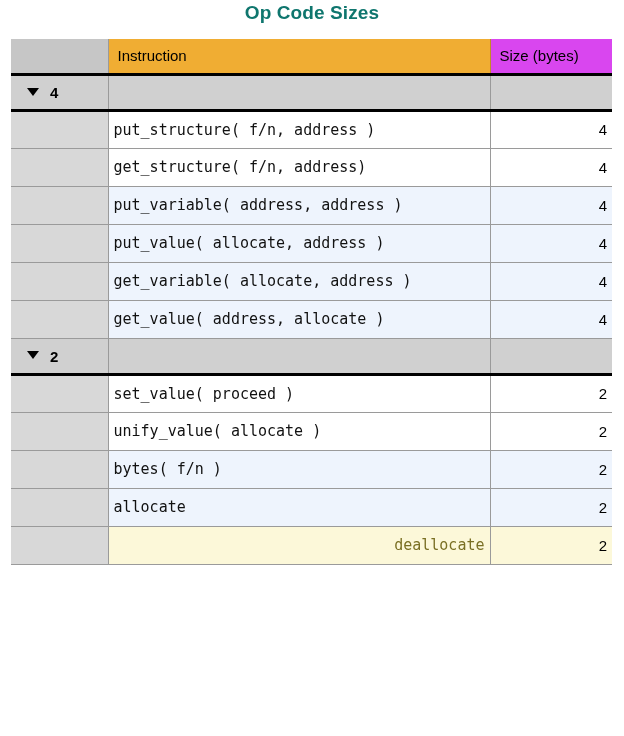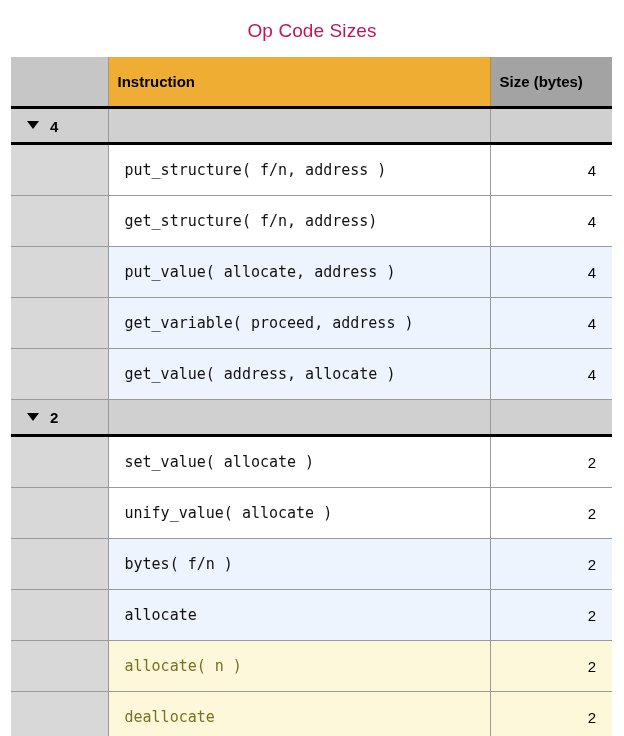--- a/index.html
+++ b/index.html
@@ -18,24 +18,23 @@
   .page {
     position: relative;
     width: 624px;
     height: 736px;
     box-sizing: border-box;
   }
 
   .page-title {
     text-align: center;
     font-size: 19px;
-    font-weight: 400;
-    color: #be185d;
+    font-weight: 700;
+    color: #0f766e;
     letter-spacing: 0.1px;
-    padding-top: 18px;
     padding-bottom: 0;
     margin: 0;
     line-height: 26px;
   }
 
   .table-wrap {
     margin: 13px 12px 0 11px;
   }
 
   table.optable {
@@ -44,42 +43,42 @@
     width: 601px;
     font-size: 15px;
   }
 
   col.col-gutter { width: 97px; }
   col.col-instr  { width: 382px; }
   col.col-size   { width: 122px; }
 
   
   thead th {
-    padding: 16px;
+    padding: 0;
     margin: 0;
     height: 35px;
     box-sizing: border-box;
     border-bottom: 3px solid #000000;
-    font-weight: bold;
+    font-weight: normal;
     font-size: 15px;
     color: #000000;
     vertical-align: middle;
   }
   th.h-gutter {
     background: #c6c6c6;
     border-right: 1px solid #9a9a9a;
   }
   th.h-instr {
     background: #f0ad33;
     text-align: left;
     padding-left: 9px;
     border-right: 1px solid #c08c28;
   }
   th.h-size {
-    background: #a3a3a3;
+    background: #d946ef;
     text-align: left;
     padding-left: 9px;
   }
 
   
   tr.group-row td {
     background: #d0d0d0;
     height: 36px;
     box-sizing: border-box;
     padding: 0;
@@ -111,21 +110,21 @@
   .group-label {
     display: inline-block;
     margin-left: 11px;
     vertical-align: middle;
   }
 
   
   tr.data-row td {
     height: 38px;
     box-sizing: border-box;
-    padding: 16px;
+    padding: 5px;
     border-bottom: 1px solid #9a9a9a;
     vertical-align: middle;
   }
   td.d-gutter {
     background: #d8d8d8;
     border-right: 1px solid #9a9a9a;
   }
   td.d-instr {
     font-family: "DejaVu Sans Mono", "Liberation Mono", monospace;
     font-size: 15px;
@@ -146,21 +145,21 @@
   
   tr.tint-white  td.d-instr,
   tr.tint-white  td.d-size  { background: #ffffff; }
   tr.tint-blue   td.d-instr,
   tr.tint-blue   td.d-size  { background: #eef4fd; }
   tr.tint-yellow td.d-instr,
   tr.tint-yellow td.d-size  { background: #fcf8d9; }
 
   tr.tint-yellow td.d-instr { color: #7a7024; }
 
-  tr.last-row td { border-bottom: 1px solid #9a9a9a; }
+  tr.last-row td { border-bottom: 1px solid #9a9a9a; text-align: right; }
 </style>
 </head>
 <body>
 
 <div class="page">
 
   <h1 class="page-title">Op Code Sizes</h1>
 
   <div class="table-wrap">
     <table class="optable">
@@ -187,61 +186,61 @@
             <td class="d-instr">put_structure( f/n, address )</td>
             <td class="d-size">4</td>
           </tr>
           <tr class="data-row tint-white">
             <td class="d-gutter"></td>
             <td class="d-instr">get_structure( f/n, address)</td>
             <td class="d-size">4</td>
           </tr>
           <tr class="data-row tint-blue">
             <td class="d-gutter"></td>
+            <td class="d-instr">put_variable( address, address )</td>
+            <td class="d-size">4</td>
+          </tr>
+          <tr class="data-row tint-blue">
+            <td class="d-gutter"></td>
             <td class="d-instr">put_value( allocate, address )</td>
             <td class="d-size">4</td>
           </tr>
           <tr class="data-row tint-blue">
             <td class="d-gutter"></td>
-            <td class="d-instr">get_variable( proceed, address )</td>
+            <td class="d-instr">get_variable( allocate, address )</td>
             <td class="d-size">4</td>
           </tr>
           <tr class="data-row tint-blue">
             <td class="d-gutter"></td>
             <td class="d-instr">get_value( address, allocate )</td>
             <td class="d-size">4</td>
           </tr>
           <tr class="group-row">
             <td class="g-gutter"><span class="tri"></span><span class="group-label">2</span></td>
             <td class="g-instr"></td>
             <td class="g-size"></td>
           </tr>
           <tr class="data-row tint-white">
             <td class="d-gutter"></td>
-            <td class="d-instr">set_value( allocate )</td>
+            <td class="d-instr">set_value( proceed )</td>
             <td class="d-size">2</td>
           </tr>
           <tr class="data-row tint-white">
             <td class="d-gutter"></td>
             <td class="d-instr">unify_value( allocate )</td>
             <td class="d-size">2</td>
           </tr>
           <tr class="data-row tint-blue">
             <td class="d-gutter"></td>
             <td class="d-instr">bytes( f/n )</td>
             <td class="d-size">2</td>
           </tr>
           <tr class="data-row tint-blue">
             <td class="d-gutter"></td>
             <td class="d-instr">allocate</td>
-            <td class="d-size">2</td>
-          </tr>
-          <tr class="data-row tint-yellow">
-            <td class="d-gutter"></td>
-            <td class="d-instr">allocate( n )</td>
             <td class="d-size">2</td>
           </tr>
           <tr class="data-row tint-yellow last-row">
             <td class="d-gutter"></td>
             <td class="d-instr">deallocate</td>
             <td class="d-size">2</td>
           </tr>
         </tbody>
     </table>
   </div>

